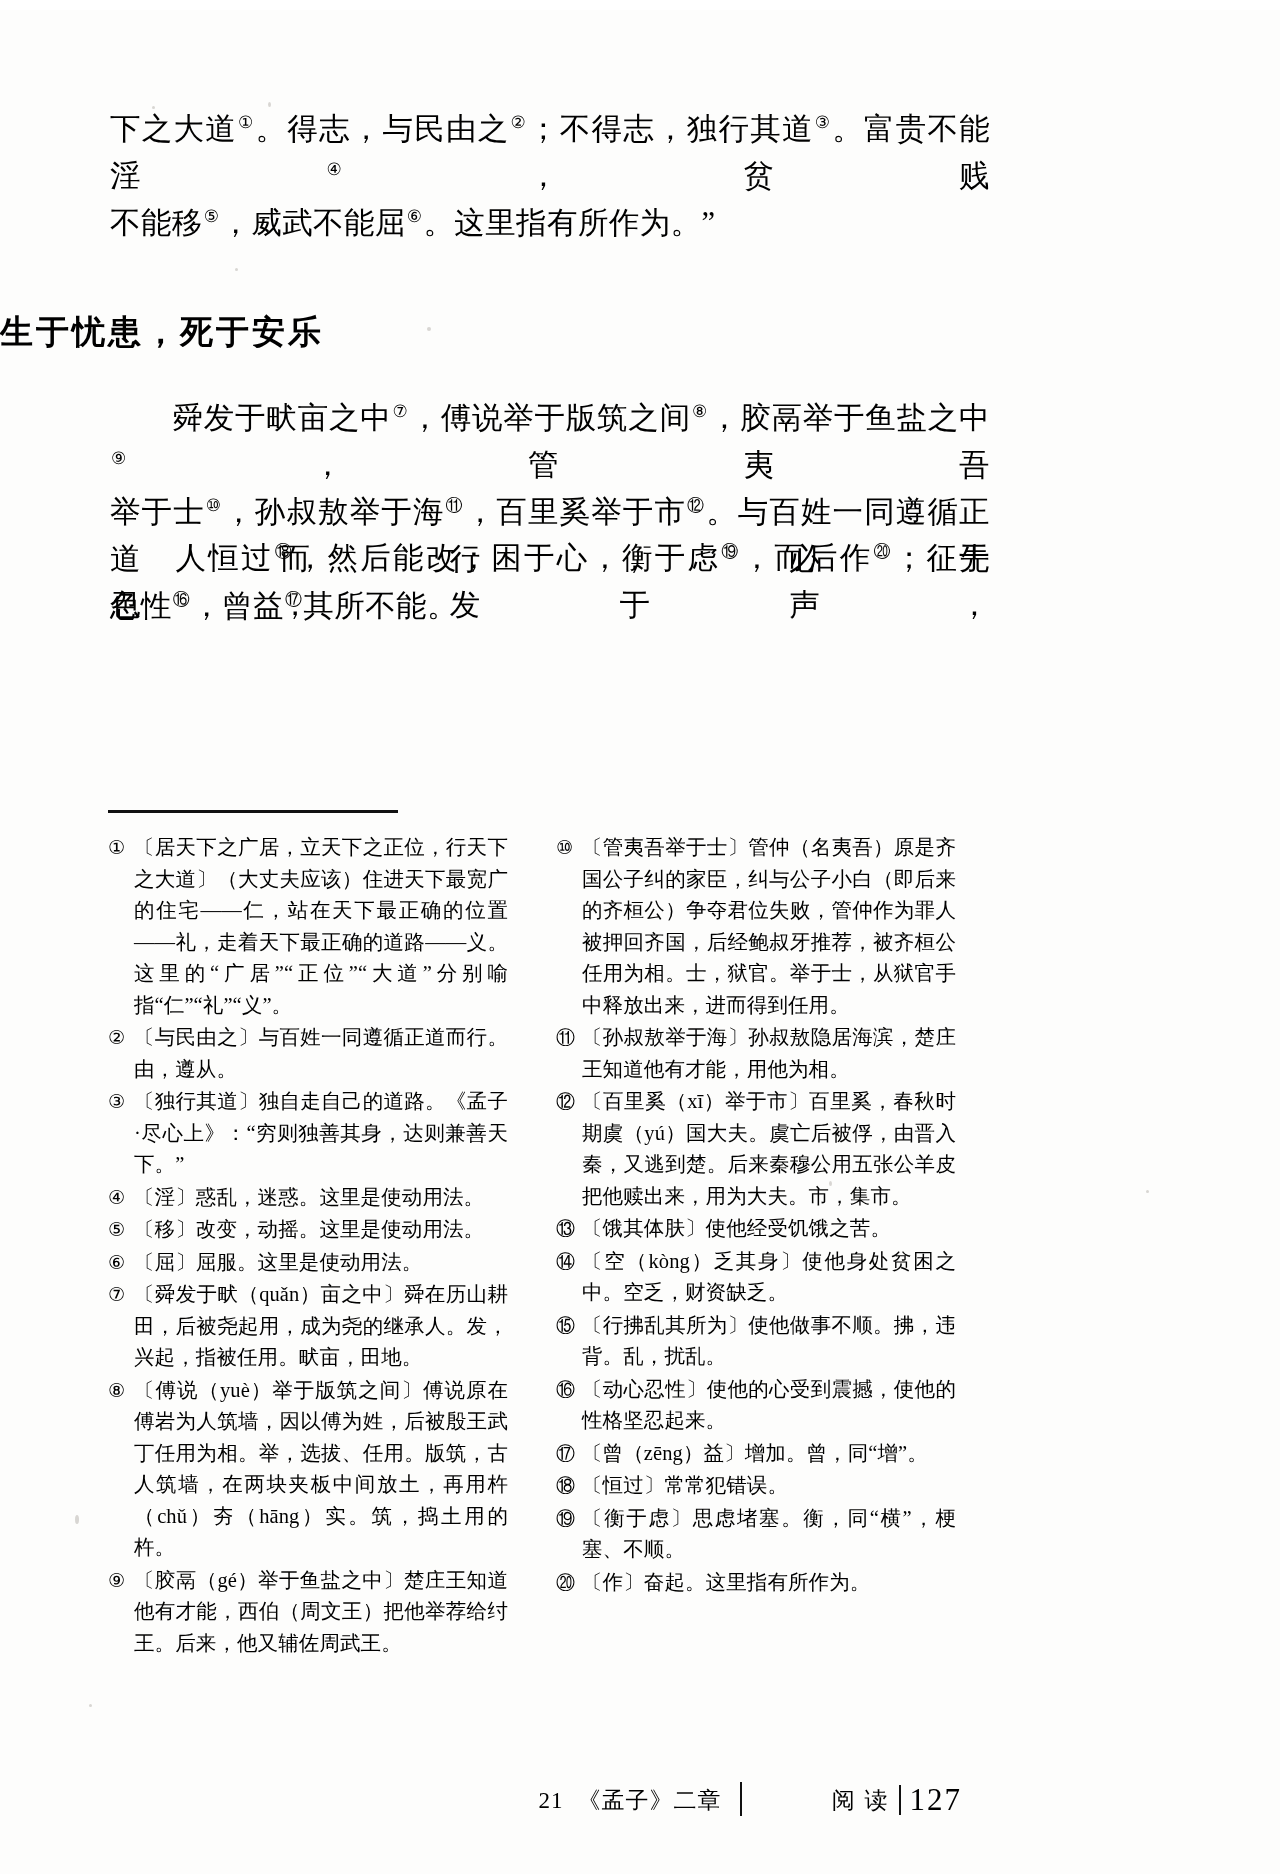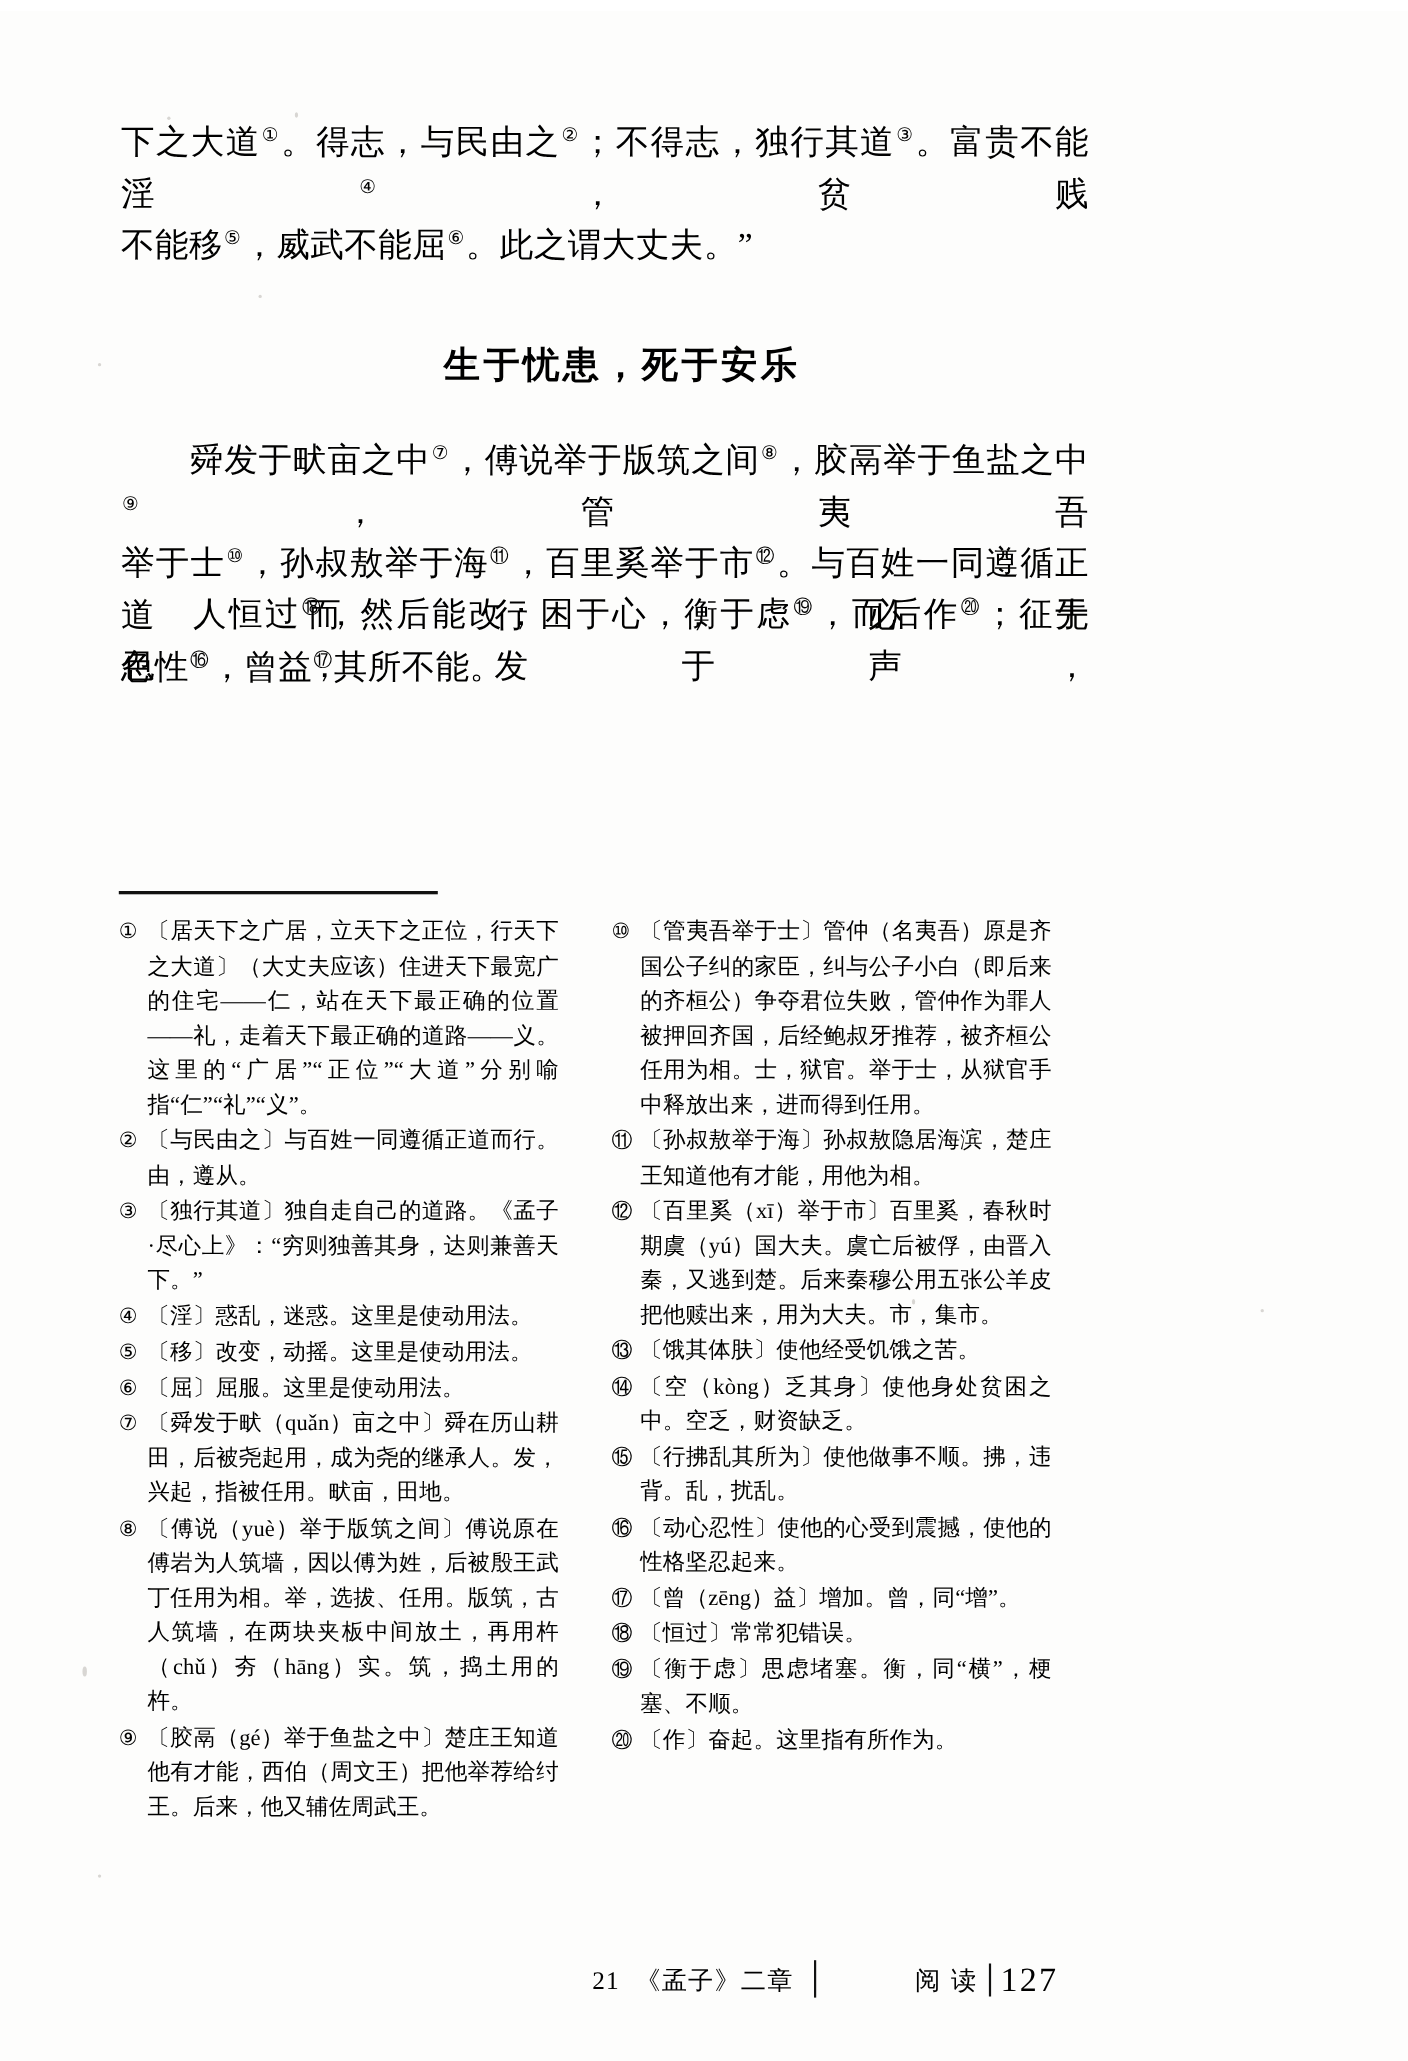--- a/index.html
+++ b/index.html
@@ -56,21 +56,20 @@
     line-height: 0;
     padding: 0 1px;
   }
 
   
   .section-title {
     position: absolute;
     left: 0;
     top: 300px;
     width: 1131px;
-    text-align: center;
     font-size: 33px;
     font-weight: bold;
     letter-spacing: 3px;
     font-family: Liberation Serif, serif;
   }
 
   .para2 {
     position: absolute;
     left: 110px;
     top: 385px;
@@ -189,21 +188,21 @@
   <div class="speck" style="left:235px;top:258px;width:3px;height:3px;"></div>
   <div class="speck" style="left:89px;top:320px;width:3px;height:3px;"></div>
   <div class="speck" style="left:427px;top:317px;width:4px;height:4px;"></div>
   <div class="speck" style="left:75px;top:1505px;width:4px;height:9px;"></div>
   <div class="speck" style="left:89px;top:1694px;width:3px;height:3px;"></div>
   <div class="speck" style="left:1146px;top:1180px;width:3px;height:3px;"></div>
   <div class="speck" style="left:829px;top:1171px;width:3px;height:5px;"></div>
 
   <div class="body-area">
     <div class="body-line justify" id="cont-0"><span>下之大道</span><sup class="note">①</sup><span>。得志，与民由之</span><sup class="note">②</sup><span>；不得志，独行其道</span><sup class="note">③</sup><span>。富贵不能淫</span><sup class="note">④</sup><span>，贫贱</span></div>
-    <div class="body-line justify last" id="cont-1"><span>不能移</span><sup class="note">⑤</sup><span>，威武不能屈</span><sup class="note">⑥</sup><span>。此之谓大丈夫。”</span></div>
+    <div class="body-line justify last" id="cont-1"><span>不能移</span><sup class="note">⑤</sup><span>，威武不能屈</span><sup class="note">⑥</sup><span>。这里指有所作为。”</span></div>
   </div>
 
   <div class="section-title">生于忧患，死于安乐</div>
 
   <div class="para2">
     <div class="body-line justify" id="p2-0"><span>　　舜发于畎亩之中</span><sup class="note">⑦</sup><span>，傅说举于版筑之间</span><sup class="note">⑧</sup><span>，胶鬲举于鱼盐之中</span><sup class="note">⑨</sup><span>，管夷吾</span></div>
     <div class="body-line justify" id="p2-1"><span>举于士</span><sup class="note">⑩</sup><span>，孙叔敖举于海</span><sup class="note">⑪</sup><span>，百里奚举于市</span><sup class="note">⑫</sup><span>。与百姓一同遵循正道而行，必先</span></div>
     <div class="body-line justify last" id="p2-3"><span>忍性</span><sup class="note">⑯</sup><span>，曾益</span><sup class="note">⑰</sup><span>其所不能。</span></div>
   </div>
 

